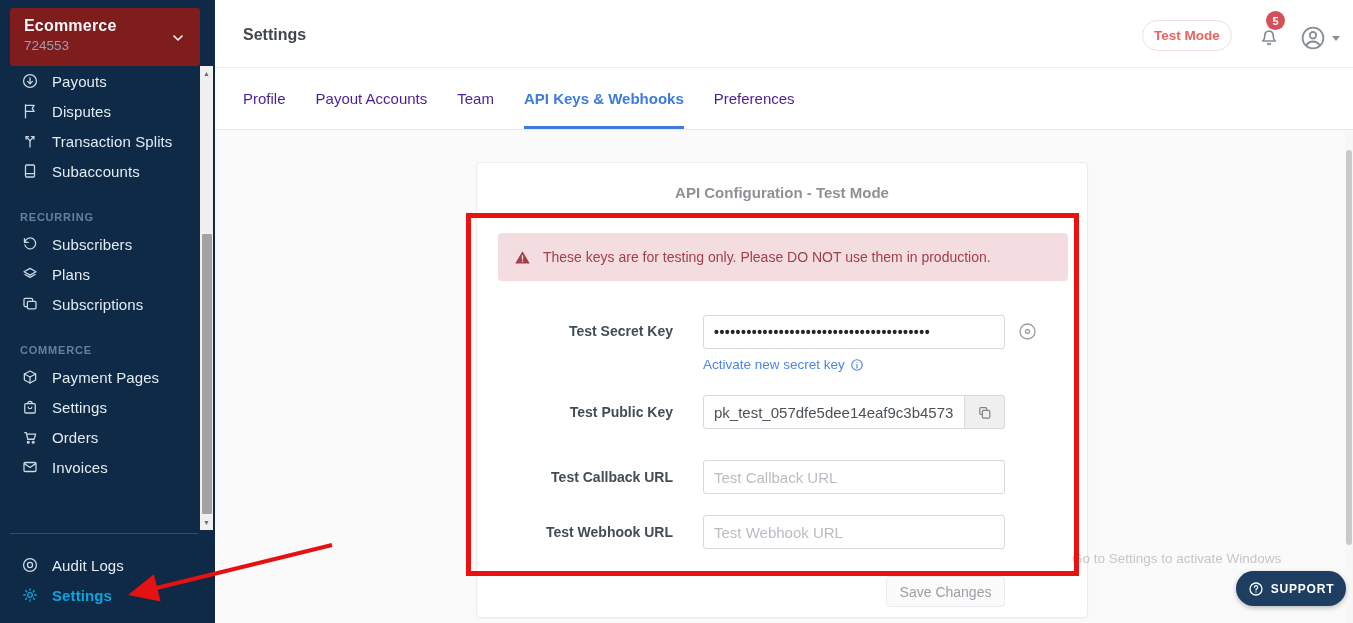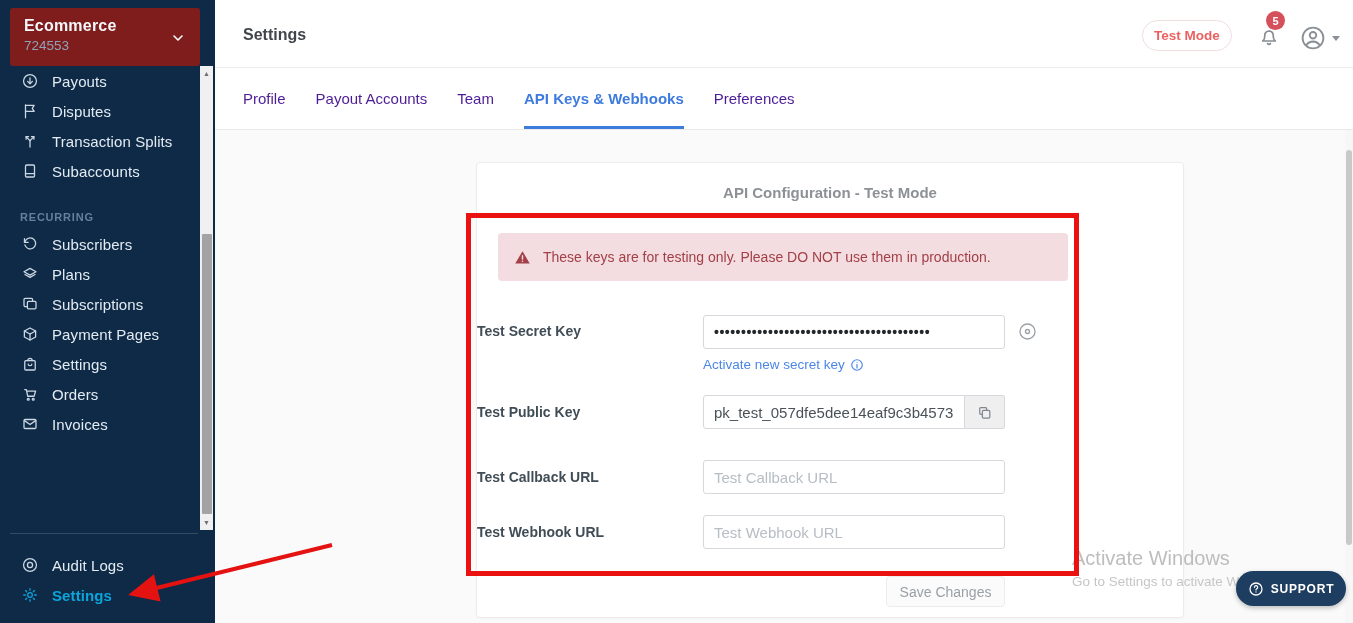--- a/index.html
+++ b/index.html
@@ -44,27 +44,27 @@
   .avatar-wrap { position:absolute; left:1085px; top:25px; width:26px; height:26px; color:#8a9095; cursor:pointer; }
   .avatar-caret { position:absolute; left:1117px; top:36px; width:0; height:0; border-left:4.5px solid transparent; border-right:4.5px solid transparent; border-top:5px solid #8a9095; cursor:pointer; }
 
   
   .tabs-bar { position:absolute; left:215px; top:68px; width:1138px; height:62px; background:#fff; border-bottom:1px solid #e9e9e9; display:flex; align-items:stretch; padding-left:28px; gap:30px; z-index:9; }
   .tab { position:relative; display:flex; align-items:center; font-size:15px; color:#4c1d95; cursor:pointer; }
   .tab.active { color:#3d7bdd; font-weight:700; }
   .tab.active::after { content:""; position:absolute; left:0; right:0; bottom:0; height:3px; background:#3d7bdd; }
 
   
-  .card { position:absolute; left:476px; top:162px; width:708px; height:456px; background:#fff; border:1px solid #ececec; border-radius:4px; box-shadow:0 1px 2px rgba(0,0,0,.03); z-index:10; }
+  .card { position:absolute; left:476px; top:162px; width:612px; height:456px; background:#fff; border:1px solid #ececec; border-radius:4px; box-shadow:0 1px 2px rgba(0,0,0,.03); z-index:10; }
   .card-title { position:absolute; left:0; top:21px; width:100%; text-align:center; font-size:15px; font-weight:700; color:#8d9196; }
   .warn-banner { position:absolute; left:21px; top:70px; width:570px; height:48px; background:#f4dde0; border-radius:4px; display:flex; align-items:center; padding:0 16px; }
   .warn-icn { width:17px; height:17px; margin-right:12px; flex:none; }
   .warn-text { font-size:14px; color:#a23f48; }
 
-  .fld-label { position:absolute; left:0; width:196px; font-size:14px; font-weight:700; color:#414d56; }
+  .fld-label { position:absolute; left:0; width:196px; text-align:right; font-size:14px; font-weight:700; color:#414d56; }
   .txt-input { position:absolute; height:34px; border:1px solid #d5d9dd; border-radius:3px; background:#fff; padding:0 10px; font-family:"Liberation Sans", sans-serif; font-size:15px; color:#4a5258; outline:none; }
   .txt-input::placeholder { color:#b7bdc3; }
   .masked { font-size:14px; font-weight:700; letter-spacing:.5px; color:#23282d; }
 
   .eye-btn { position:absolute; left:540px; top:158px; width:21px; height:21px; color:#9ba1a7; cursor:pointer; }
   .gen-link { position:absolute; left:226px; top:194px; font-size:13.5px; color:#4a86e8; display:flex; align-items:center; gap:5px; cursor:pointer; }
   .gen-link .icn { width:14px; height:14px; }
   .copy-btn { position:absolute; left:488px; top:232px; width:40px; height:34px; background:#efefef; border:1px solid #d5d9dd; border-left:none; border-radius:0 3px 3px 0; display:flex; align-items:center; justify-content:center; color:#7f868c; cursor:pointer; }
   .copy-btn .icn { width:17px; height:17px; }
   .save-btn { position:absolute; left:409px; top:413px; width:119px; height:31px; background:#fbfbfb; border:1px solid #ececec; border-radius:4px; color:#9aa0a5; font-size:14px; font-family:"Liberation Sans", sans-serif; cursor:pointer; }
@@ -160,20 +160,21 @@
         </div>
         <div class="nav-item">
           <span class="icn">
             <svg class="icn-svg" viewBox="0 0 24 24">
               <rect x="8.5" y="8.5" width="11.5" height="10" rx="1.5"></rect>
               <path d="M15.5 8.5V6.2a1.7 1.7 0 0 0-1.7-1.7H5.7A1.7 1.7 0 0 0 4 6.2v7.6a1.7 1.7 0 0 0 1.7 1.7h2.8"></path>
             </svg>
           </span>
           <span class="lbl">Subscriptions</span>
         </div>
+        <div class="nav-header">COMMERCE</div>
         <div class="nav-item">
           <span class="icn">
             <svg class="icn-svg" viewBox="0 0 24 24">
               <path d="M4.5 8 12 4l7.5 4v8L12 20l-7.5-4z"></path>
               <path d="M4.5 8 12 12l7.5-4"></path>
               <path d="M12 12v8"></path>
             </svg>
           </span>
           <span class="lbl">Payment Pages</span>
         </div>
@@ -322,21 +323,20 @@
   <svg class="anno-arrow" viewBox="0 0 1353 623">
     <defs>
       <marker id="arrhead" markerWidth="9" markerHeight="8" refX="7" refY="4" orient="auto">
         <path d="M0.5,0.5 L8,4 L0.5,7.5 z" fill="#e51212"></path>
       </marker>
     </defs>
     <line x1="332" y1="545" x2="132" y2="594" stroke="#e51212" stroke-width="4" marker-end="url(#arrhead)"></line>
   </svg>
 
   <div class="watermark">
-    <div class="wm1">Activate Windows</div>
     <div class="wm2">Go to Settings to activate Windows</div>
   </div>
 
   <div class="support-btn">
     <span class="icn">
       <svg viewBox="0 0 24 24" style="width:100%;height:100%;display:block;fill:none;stroke:#fff;stroke-width:1.9;stroke-linecap:round">
           <circle cx="12" cy="12" r="9"></circle>
           <path d="M9.7 9.4a2.4 2.4 0 1 1 3.4 2.2c-.85.4-1.1.95-1.1 1.8"></path>
           <circle cx="12" cy="16.4" r="1" fill="#fff" stroke="none"></circle>
         </svg>

